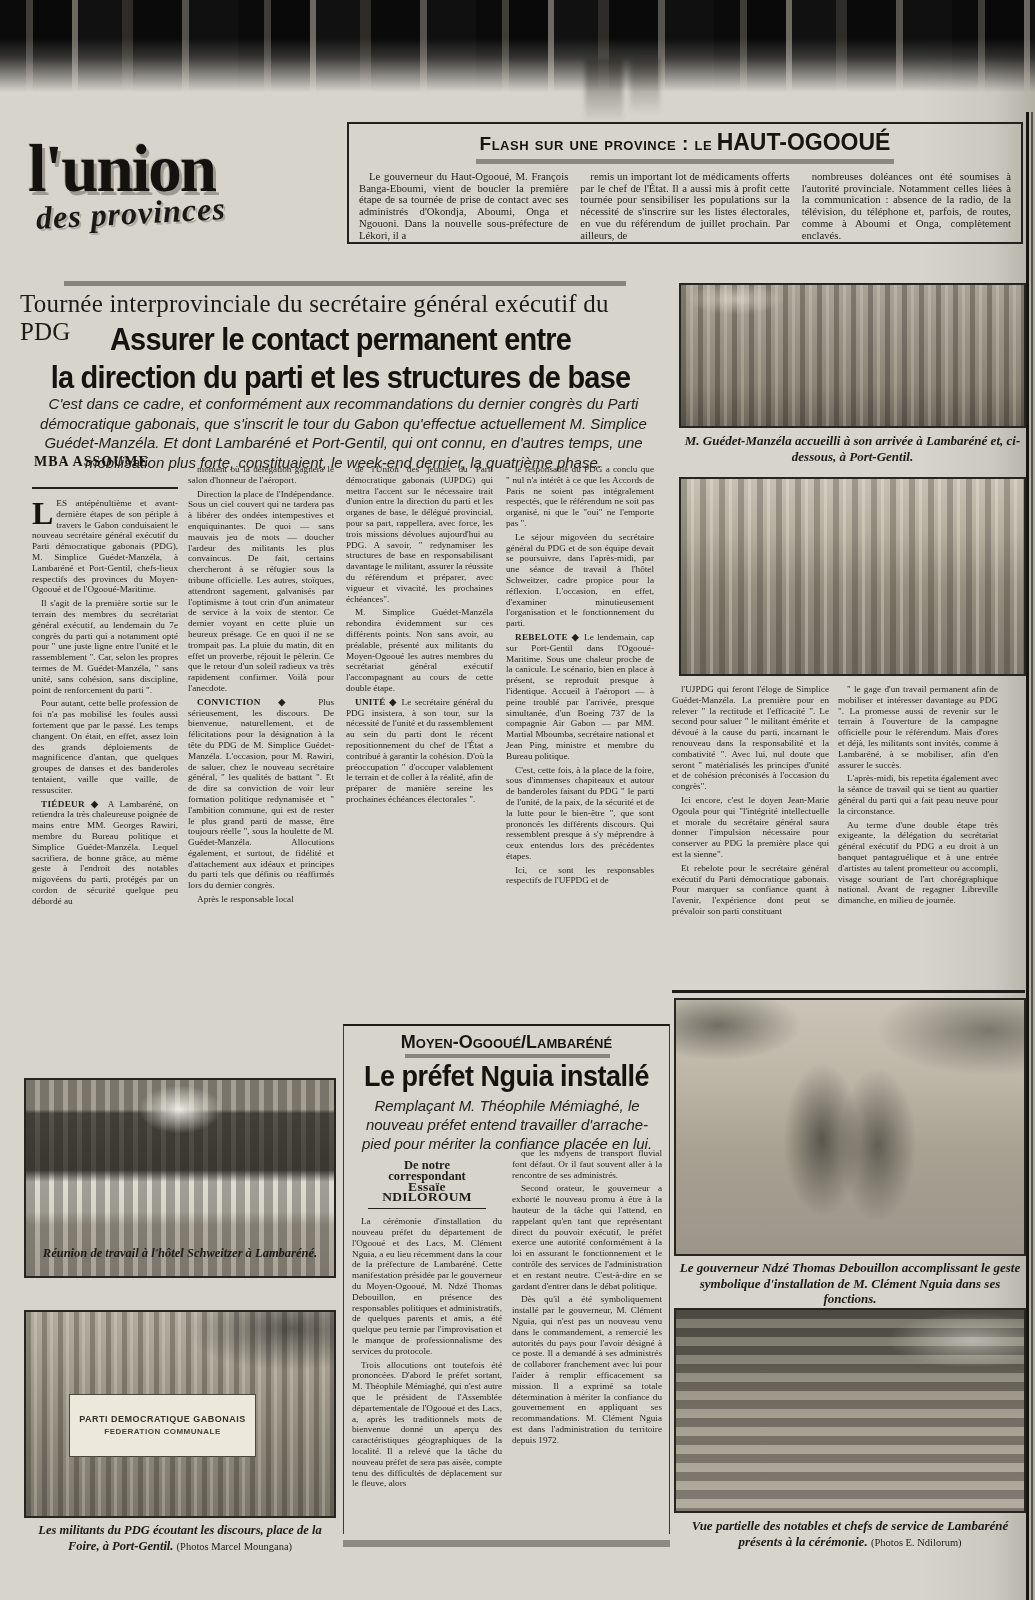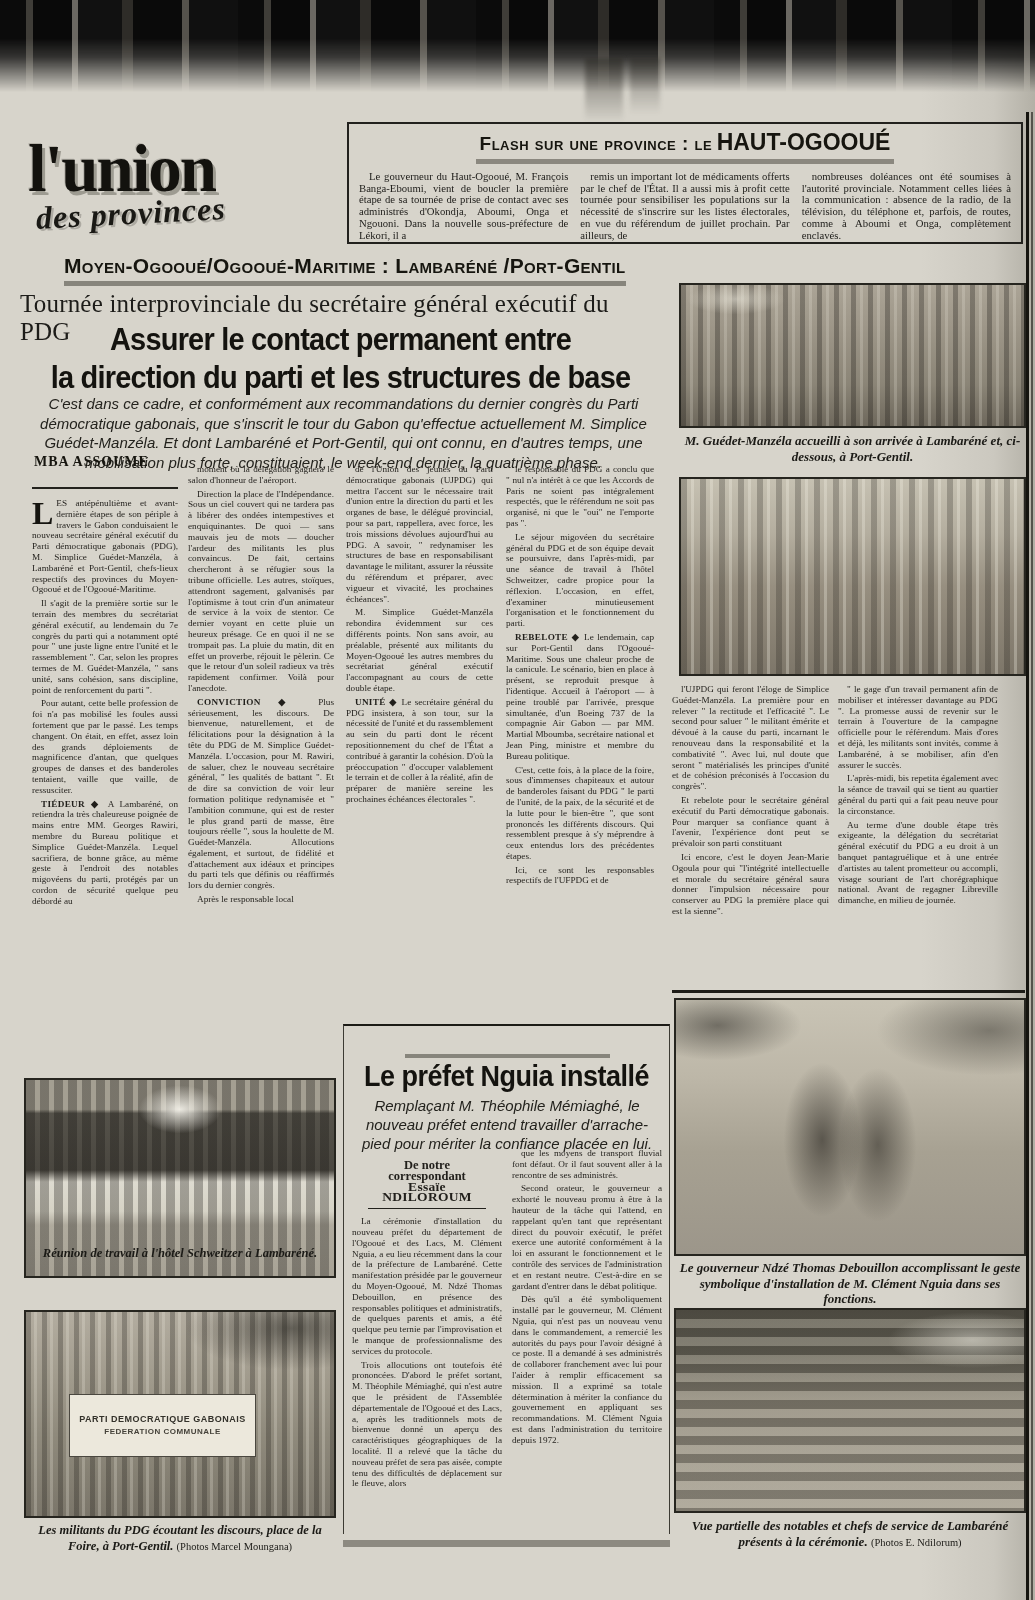--- a/index.html
+++ b/index.html
@@ -107,21 +107,20 @@
       <span class="flash-t2">HAUT-OGOOUÉ</span>
     </div>
     <div class="flash-bar"></div>
     <div class="flash-cols">
         <p class="para">Le gouverneur du Haut-Ogooué, M. François Banga-Eboumi, vient de boucler la première étape de sa tournée de prise de contact avec ses administrés d'Okondja, Aboumi, Onga et Ngouoni. Dans la nouvelle sous-préfecture de Lékori, il a</p>
         <p class="para">remis un important lot de médicaments offerts par le chef de l'État. Il a aussi mis à profit cette tournée pour sensibiliser les populations sur la nécessité de s'inscrire sur les listes électorales, en vue du référendum de juillet prochain. Par ailleurs, de</p>
         <p class="para">nombreuses doléances ont été soumises à l'autorité provinciale. Notamment celles liées à la communication : absence de la radio, de la télévision, du téléphone et, parfois, de routes, comme à Aboumi et Onga, complètement enclavés.</p>
       </div>
   </div>
 
-  <div class="abs kicker" style="left:64px;top:254px;">Moyen-Ogooué/Ogooué-Maritime : Lambaréné /Port-Gentil</div>
   <div class="abs graybar" style="left:64px;top:281px;width:562px;"></div>
   <div class="abs overline" style="left:20px;top:290px;width:645px;">Tournée interprovinciale du secrétaire général exécutif du PDG</div>
   <div class="abs headline" style="left:18px;top:320px;width:645px;">
     <div>Assurer le contact permanent entre</div>
     <div>la direction du parti et les structures de base</div>
   </div>
   <div class="abs lead" style="left:22px;top:394px;width:643px;">C'est dans ce cadre, et conformément aux recommandations du dernier congrès du Parti démocratique gabonais, que s'inscrit le tour du Gabon qu'effectue actuellement M. Simplice Guédet-Manzéla. Et dont Lambaréné et Port-Gentil, qui ont connu, en d'autres temps, une mobilisation plus forte, constituaient, le week-end dernier, la quatrième phase.</div>
 
   <div class="abs photo ph-crowd1" style="left:679px;top:283px;width:347px;height:145px;"></div>
   <div class="abs cap" style="left:679px;top:433px;width:347px;">M. Guédet-Manzéla accueilli à son arrivée à Lambaréné et, ci-dessous, à Port-Gentil.</div>
@@ -149,22 +148,22 @@
     </div>
   <div class="abs bodycol" style="left:506px;top:464px;width:148px;height:548px;">
       <p class="para">le responsable du PDG a conclu que " nul n'a intérêt à ce que les Accords de Paris ne soient pas intégralement respectés, que le référendum ne soit pas organisé, ni que le "oui" ne l'emporte pas ".</p>
       <p class="para">Le séjour migovéen du secrétaire général du PDG et de son équipe devait se poursuivre, dans l'après-midi, par une séance de travail à l'hôtel Schweitzer, cadre propice pour la réflexion. L'occasion, en effet, d'examiner minutieusement l'organisation et le fonctionnement du parti.</p>
       <p class="para"><b class="runin">REBELOTE ◆ </b>Le lendemain, cap sur Port-Gentil dans l'Ogooué-Maritime. Sous une chaleur proche de la canicule. Le scénario, bien en place à présent, se reproduit presque à l'identique. Accueil à l'aéroport — à peine troublé par l'arrivée, presque simultanée, d'un Boeing 737 de la compagnie Air Gabon — par MM. Martial Mboumba, secrétaire national et Jean Ping, ministre et membre du Bureau politique.</p>
       <p class="para">C'est, cette fois, à la place de la foire, sous d'immenses chapiteaux et autour de banderoles faisant du PDG " le parti de l'unité, de la paix, de la sécurité et de la lutte pour le bien-être ", que sont prononcés les différents discours. Qui ressemblent presque à s'y méprendre à ceux entendus lors des précédentes étapes.</p>
       <p class="para">Ici, ce sont les responsables respectifs de l'UFPDG et de</p>
     </div>
   <div class="abs bodycol" style="left:672px;top:684px;width:157px;height:320px;">
       <p class="para">l'UJPDG qui feront l'éloge de Simplice Guédet-Manzéla. La première pour en relever " la rectitude et l'efficacité ". Le second pour saluer " le militant émérite et dévoué à la cause du parti, incarnant le renouveau dans la responsabilité et la combativité ". Avec lui, nul doute que seront " matérialisés les principes d'unité et de cohésion préconisés à l'occasion du congrès".</p>
+      <p class="para">Ici encore, c'est le doyen Jean-Marie Ogoula pour qui "l'intégrité intellectuelle et morale du secrétaire général saura donner l'impulsion nécessaire pour conserver au PDG la première place qui est la sienne".</p>
       <p class="para">Et rebelote pour le secrétaire général exécutif du Parti démocratique gabonais. Pour marquer sa confiance quant à l'avenir, l'expérience dont peut se prévaloir son parti constituant</p>
-      <p class="para">Ici encore, c'est le doyen Jean-Marie Ogoula pour qui "l'intégrité intellectuelle et morale du secrétaire général saura donner l'impulsion nécessaire pour conserver au PDG la première place qui est la sienne".</p>
     </div>
   <div class="abs bodycol" style="left:838px;top:684px;width:160px;height:320px;">
       <p class="para">" le gage d'un travail permanent afin de mobiliser et intéresser davantage au PDG ". La promesse aussi de revenir sur le terrain à l'ouverture de la campagne officielle pour le référendum. Mais d'ores et déjà, les militants sont invités, comme à Lambaréné, à se mobiliser, afin d'en assurer le succès.</p>
       <p class="para">L'après-midi, bis repetita également avec la séance de travail qui se tient au quartier général du parti qui a fait peau neuve pour la circonstance.</p>
       <p class="para">Au terme d'une double étape très exigeante, la délégation du secrétariat général exécutif du PDG a eu droit à un banquet pantagruélique et à une entrée d'artistes au talent prometteur ou accompli, visage souriant de l'art chorégraphique national. Avant de regagner Libreville dimanche, en milieu de journée.</p>
     </div>
 
   <div class="abs" style="left:672px;top:990px;width:353px;height:3px;background:#1d1c17;"></div>
 
   <div class="abs photo ph-meeting" style="left:24px;top:1078px;width:312px;height:200px;"></div>
@@ -175,20 +174,21 @@
       <div class="sign-l2">FEDERATION COMMUNALE</div>
     </div>
   </div>
   <div class="abs cap" style="left:24px;top:1523px;width:312px;font-size:12.5px;">
     <span>Les militants du PDG écoutant les discours, place de la Foire, à Port-Gentil.</span>
     <span class="credit">(Photos Marcel Moungana)</span>
   </div>
 
   <div class="abs prefet-box" style="left:343px;top:1024px;width:327px;height:510px;"></div>
   <div class="abs" style="left:343px;top:1540px;width:327px;height:7px;background:#8d8a81;"></div>
+  <div class="abs prefet-kicker" style="left:345px;top:1032px;width:323px;">Moyen-Ogooué/Lambaréné</div>
   <div class="abs graybar" style="left:405px;top:1054px;width:205px;height:4px;"></div>
   <div class="abs prefet-headline" style="left:345px;top:1060px;width:323px;">Le préfet Nguia installé</div>
   <div class="abs prefet-lead" style="left:352px;top:1096px;width:310px;">Remplaçant M. Théophile Mémiaghé, le nouveau préfet entend travailler d'arrache-pied pour mériter la confiance placée en lui.</div>
 
   <div class="abs bodycol" style="left:352px;top:1160px;width:150px;height:375px;">
     <div class="pf-byline">
       <div class="pf-b1">De notre correspondant</div>
       <div class="pf-b2">Essaïe NDILOROUM</div>
     </div>
     <div>

